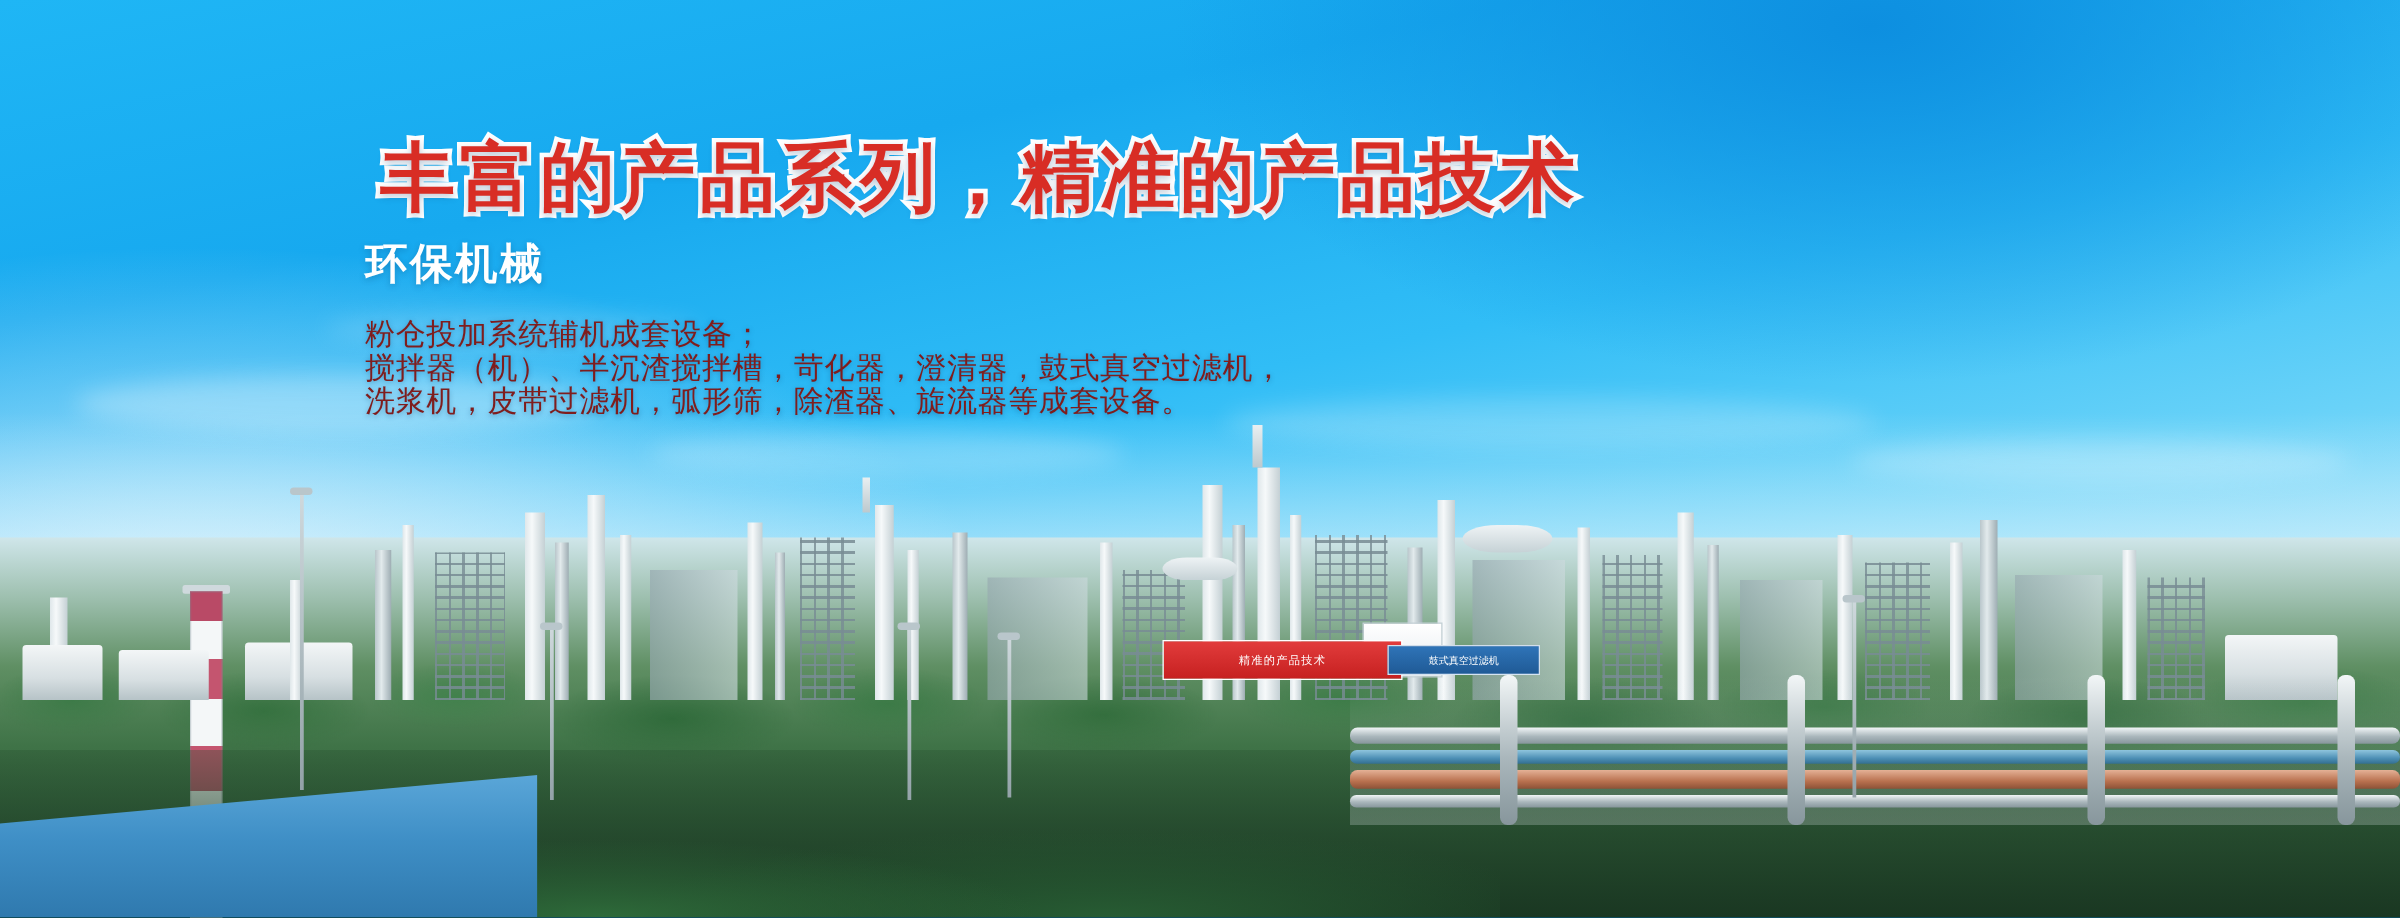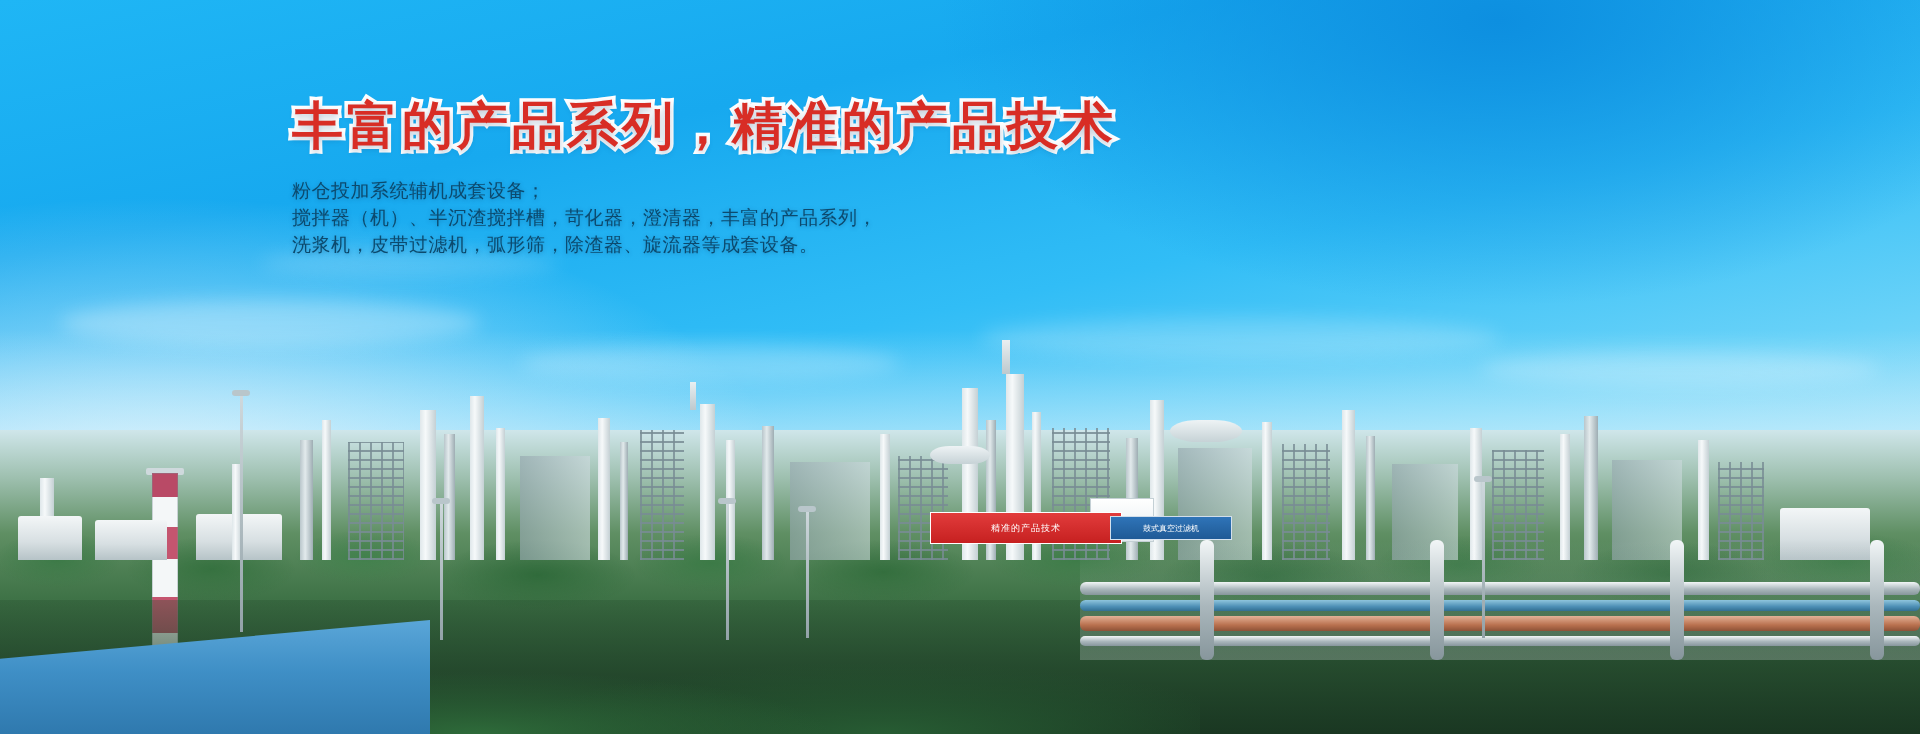--- a/index.html
+++ b/index.html
@@ -129,22 +129,22 @@
     color:#1b5fa8;font-size:8px;font-weight:bold;white-space:nowrap;overflow:hidden;
   }
 
   .lamppost{position:absolute;width:3px;background:linear-gradient(180deg,#cfd9dd,#93a2a8);}
   .lamphead{position:absolute;width:18px;height:6px;background:#b9c6cb;border-radius:3px;}
 
   
   .textwrap{position:absolute;left:288px;top:96px;width:1000px;}
 
   .headline{
-    margin:4px;
-    font-size:51px;
+    margin:16px;
+    font-size:60px;
     line-height:1;
     font-weight:bold;
     color:#d82d25;
     letter-spacing:4px;
     white-space:nowrap;
     -webkit-text-stroke:7px #ffffff;
     paint-order:stroke fill;
     text-shadow:0 3px 6px rgba(10,60,110,.28);
   }
   .subtitle{
@@ -152,23 +152,23 @@
     font-size:34px;
     line-height:1;
     font-weight:bold;
     color:#ffffff;
     letter-spacing:2px;
     white-space:nowrap;
     text-shadow:0 2px 5px rgba(10,60,110,.30);
   }
   .body-copy{
     margin:26px 0 0 4px;
-    font-size:19px;
+    font-size:24px;
     line-height:27px;
-    color:#0c4a6e;
+    color:#7f1d1d;
     letter-spacing:.5px;
     text-shadow:0 1px 4px rgba(10,60,110,.35);
   }
   .body-copy div{white-space:nowrap;}
 </style>
 </head>
 <body>
 
 <div class="banner">
 
@@ -263,20 +263,21 @@
   <div class="lamphead" style="left:432px;top:498px;"></div>
   <div class="lamppost" style="left:726px;top:500px;height:140px;"></div>
   <div class="lamphead" style="left:718px;top:498px;"></div>
   <div class="lamppost" style="left:806px;top:508px;height:130px;"></div>
   <div class="lamphead" style="left:798px;top:506px;"></div>
   <div class="lamppost" style="left:1482px;top:478px;height:160px;"></div>
   <div class="lamphead" style="left:1474px;top:476px;"></div>
 
   <div class="textwrap">
     <h1 class="headline">丰富的产品系列，精准的产品技术</h1>
+    <h2 class="subtitle">环保机械</h2>
     <div class="body-copy">
       <div>粉仓投加系统辅机成套设备；</div>
-      <div>搅拌器（机）、半沉渣搅拌槽，苛化器，澄清器，丰富的产品系列，</div>
+      <div>搅拌器（机）、半沉渣搅拌槽，苛化器，澄清器，鼓式真空过滤机，</div>
       <div>洗浆机，皮带过滤机，弧形筛，除渣器、旋流器等成套设备。</div>
     </div>
   </div>
 
 </div>
 
 </body></html>

